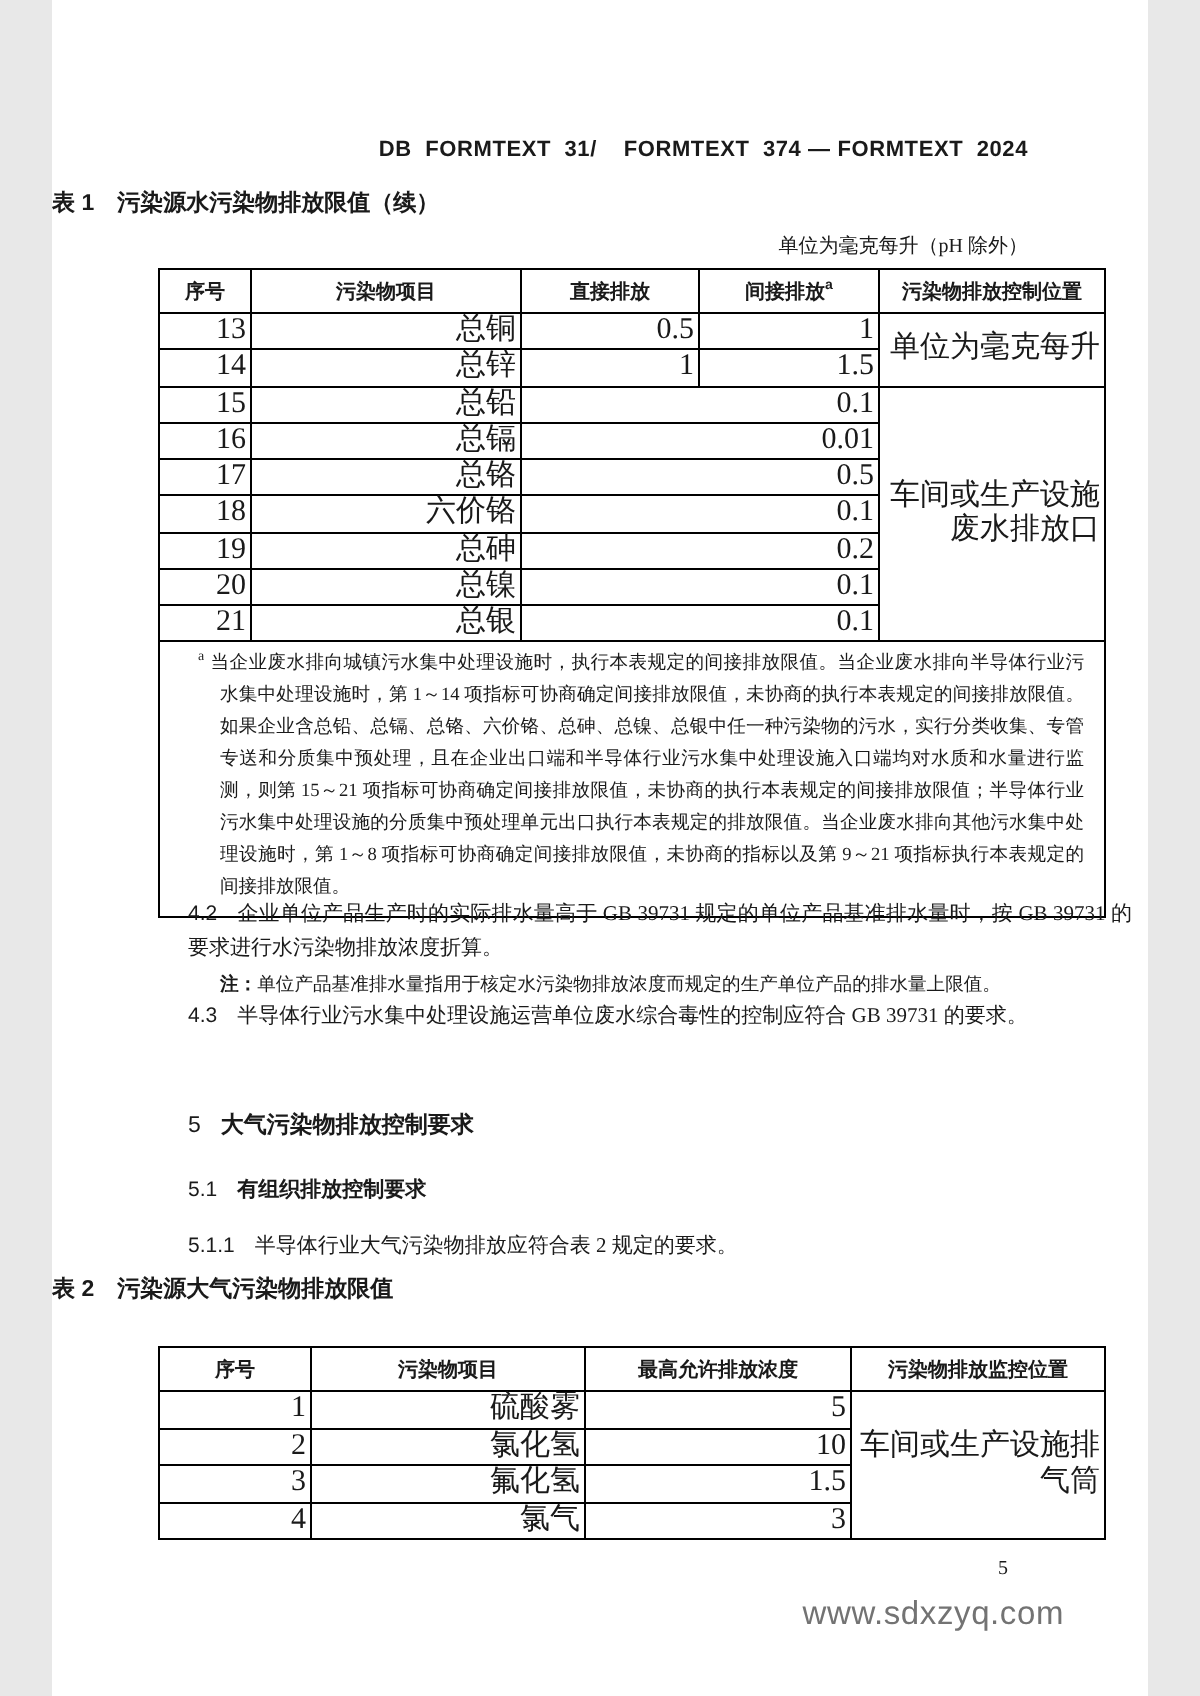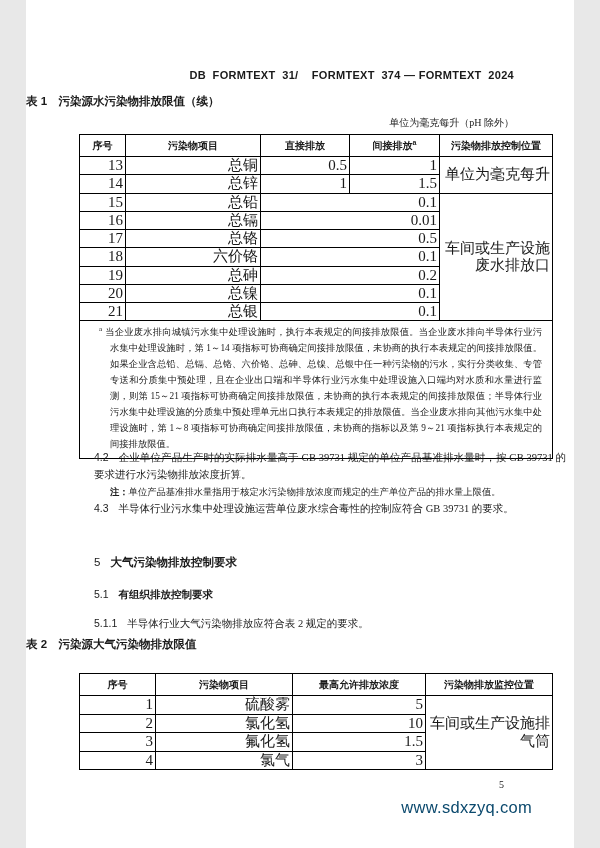--- a/index.html
+++ b/index.html
@@ -70,21 +70,21 @@
   .h2{top:588px;font-size:10.5px;}
   .s42{top:449px;}
   .s42note{top:484px;}
   .s43{top:500px;}
   .s43note{top:517px;}
   .s511{top:615px;font-size:10.5px;}
   .pagenum{top:779px;right:70px;font-size:10px;}
   .watermark{
     top:798px;right:42px;
     font-family:"Liberation Sans","DejaVu Sans",sans-serif;
-    font-size:16.5px;color:#0c4a6e;letter-spacing:.3px;
+    font-size:16.5px;color:#737373;letter-spacing:.3px;
   }
 </style>
 </head>
 <body>
 
 <div class="page">
 
   <div class="abs doc-header">DB  FORMTEXT  31/    FORMTEXT  374 — FORMTEXT  2024</div>
 
   <div class="abs tbl-title t1-title">表 1　污染源水污染物排放限值（续）</div>

